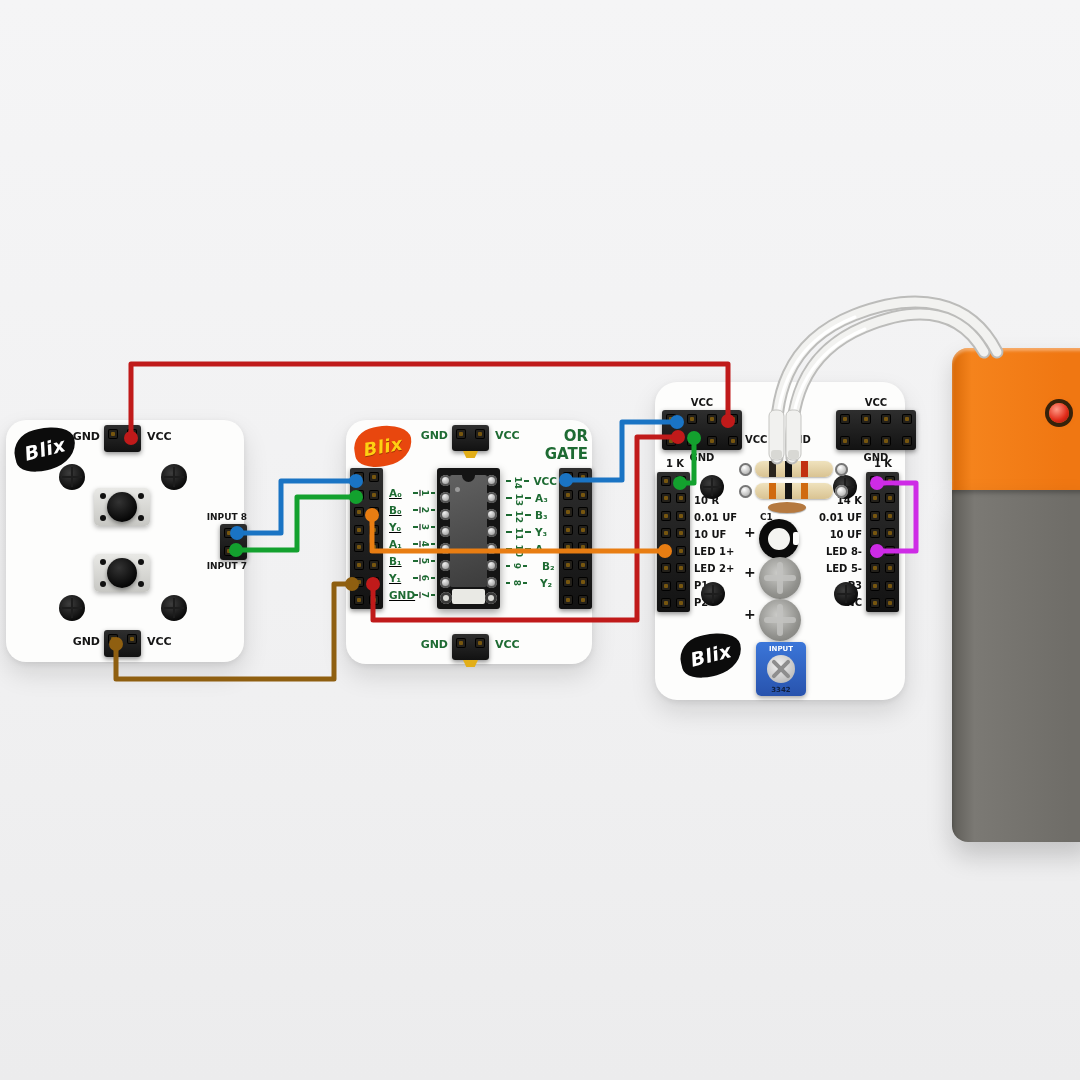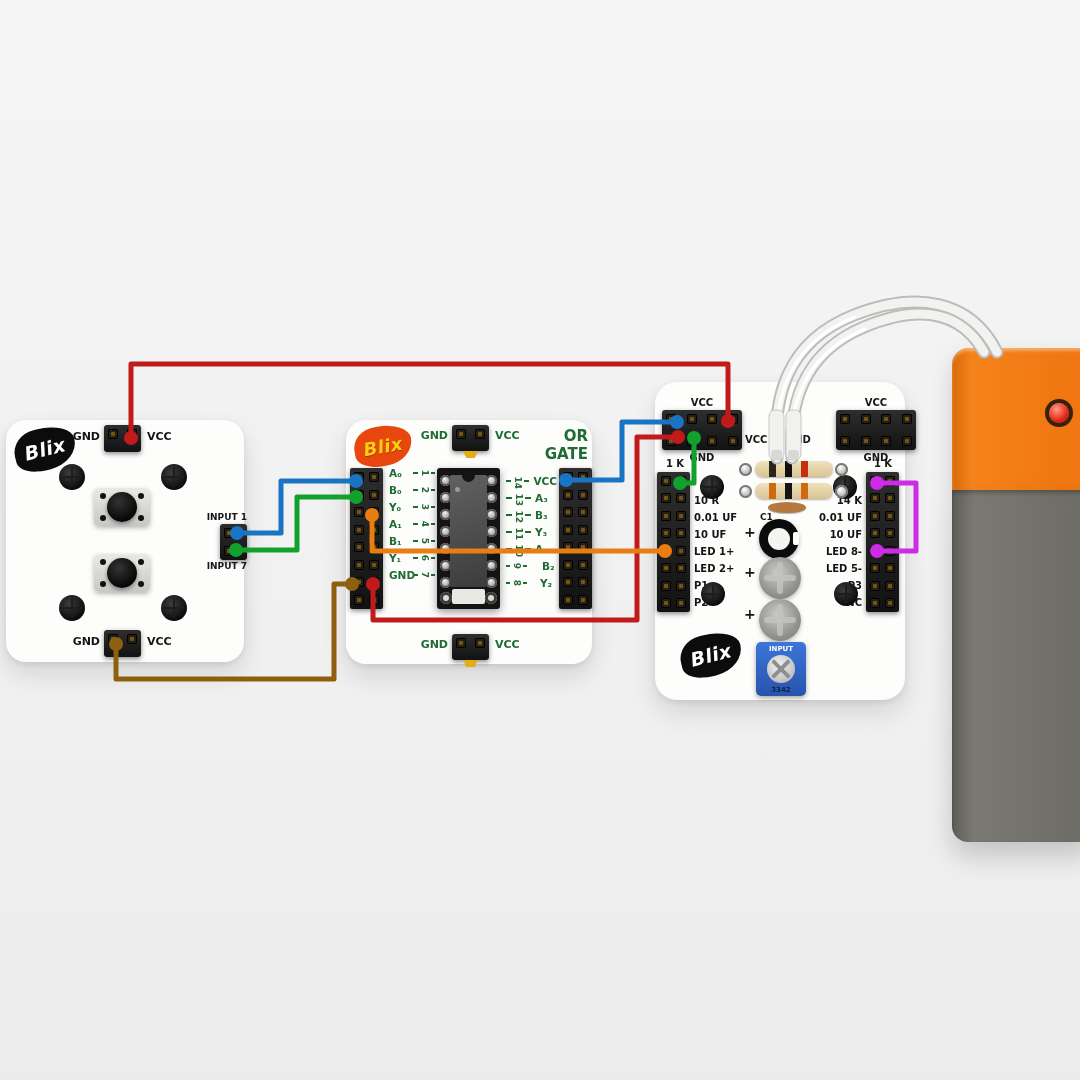--- a/index.html
+++ b/index.html
@@ -97,21 +97,21 @@
       <div class="btn-cap" style="left:13px;top:4px;"></div>
     </div>
     <div class="btn-base" style="left:88px;top:134px;width:56px;height:38px;">
       <div class="btn-dot" style="left:6px;top:5px;"></div>
         <div class="btn-dot" style="left:44px;top:5px;"></div>
       <div class="btn-dot" style="left:6px;top:27px;"></div>
         <div class="btn-dot" style="left:44px;top:27px;"></div>
       <div class="btn-cap" style="left:13px;top:4px;"></div>
     </div>
 
-    <div class="lbl" style="left:181px;top:92px;width:60px;text-align:right;font-size:9px;">INPUT 1</div>
+    <div class="lbl" style="left:181px;top:92px;width:60px;text-align:right;font-size:9px;">INPUT 8</div>
     <div class="hdr" style="left:214px;top:104px;width:27px;height:36px;">
         <div class="pin-grid" style="grid-template-columns: repeat(1, 10px);">
           <div class="pin"></div>
           <div class="pin"></div>
         </div>
       </div>
     <div class="lbl" style="left:181px;top:141px;width:60px;text-align:right;font-size:9px;">INPUT 7</div>
 
     <div class="hdr" style="left:98px;top:210px;width:37px;height:27px;">
         <div class="pin-grid" style="grid-template-columns: repeat(2, 10px);">
@@ -173,21 +173,21 @@
           <div class="pin"></div>
           <div class="pin"></div>
           <div class="pin"></div>
           <div class="pin"></div>
           <div class="pin"></div>
           <div class="pin"></div>
           <div class="pin"></div>
         </div>
       </div>
 
-    <div class="abs" style="left:43px;top:44px;width:48px;">
+    <div class="abs" style="left:43px;top:64px;width:48px;text-decoration:underline;">
 
     <div class="pinrow">
           <span class="nm">A₀</span>
           <span class="dash"></span>
           <span class="pnum">1</span>
           <span class="dash"></span>
         </div>
         <div class="pinrow">
           <span class="nm">B₀</span>
           <span class="dash"></span>

